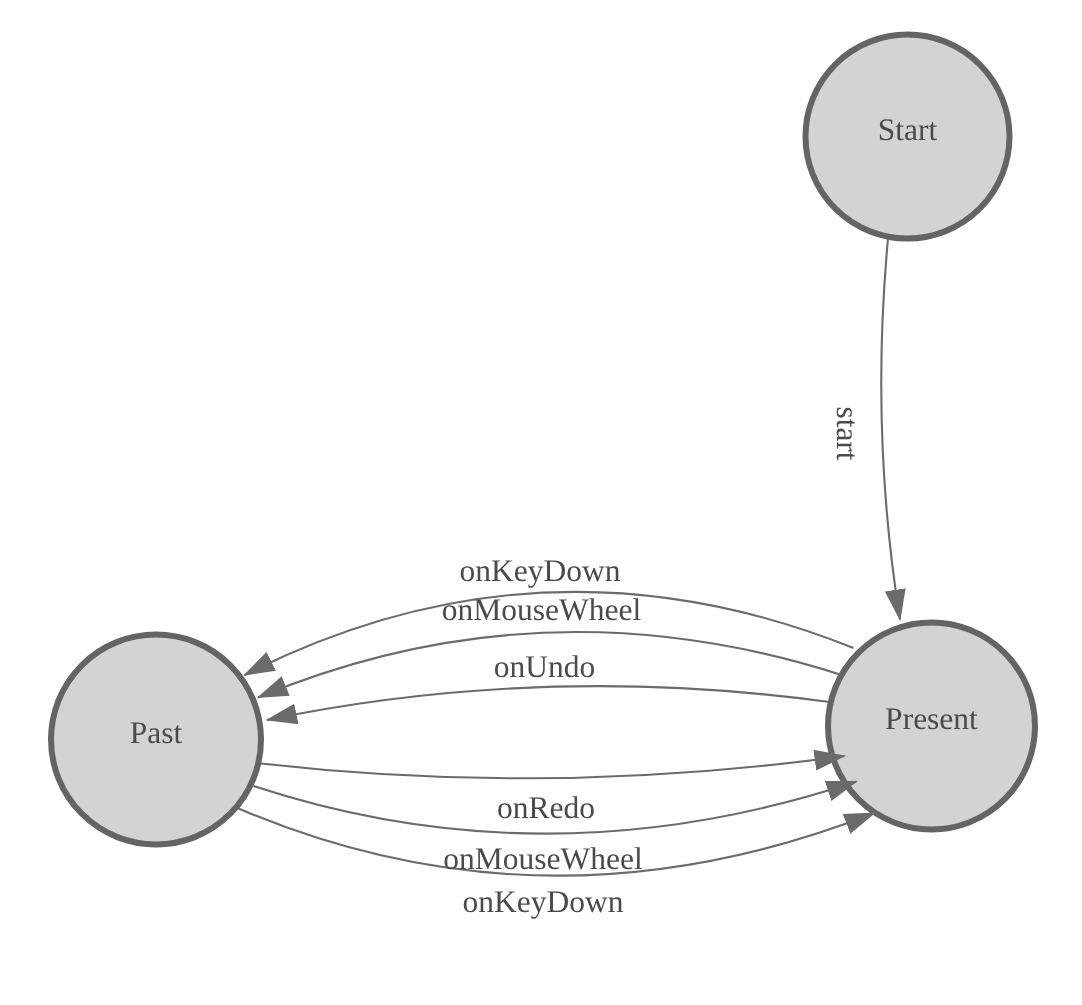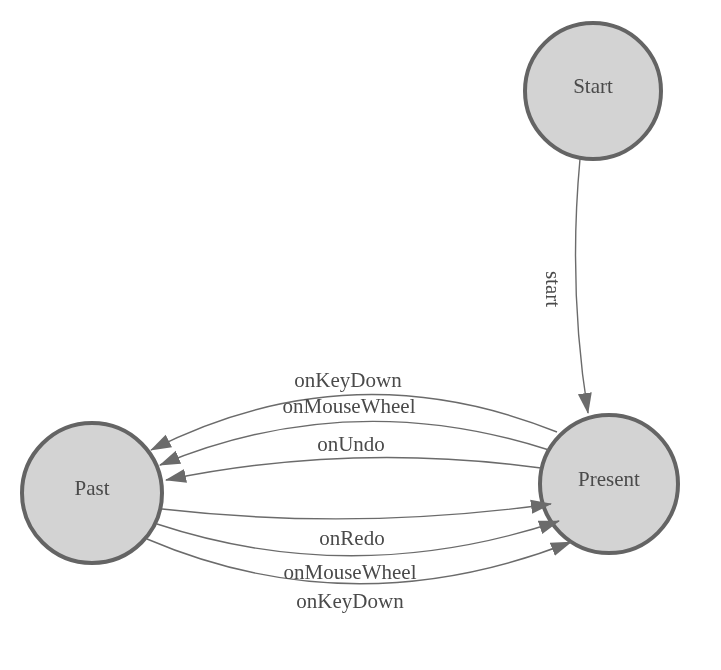--- a/index.html
+++ b/index.html
@@ -7,20 +7,21 @@
     padding: 0;
     background: #ffffff;
   }
   .stage {
     position: relative;
     width: 702px;
     height: 670px;
     background: #ffffff;
     overflow: hidden;
     font-family: "Liberation Serif", "DejaVu Serif", serif;
+    margin-left: 12px;
   }
   svg { display: block; }
   .node-circle {
     fill: #d3d3d3;
     stroke: #646464;
     stroke-width: 4;
   }
   .edge-path {
     fill: none;
     stroke: #6b6b6b;

